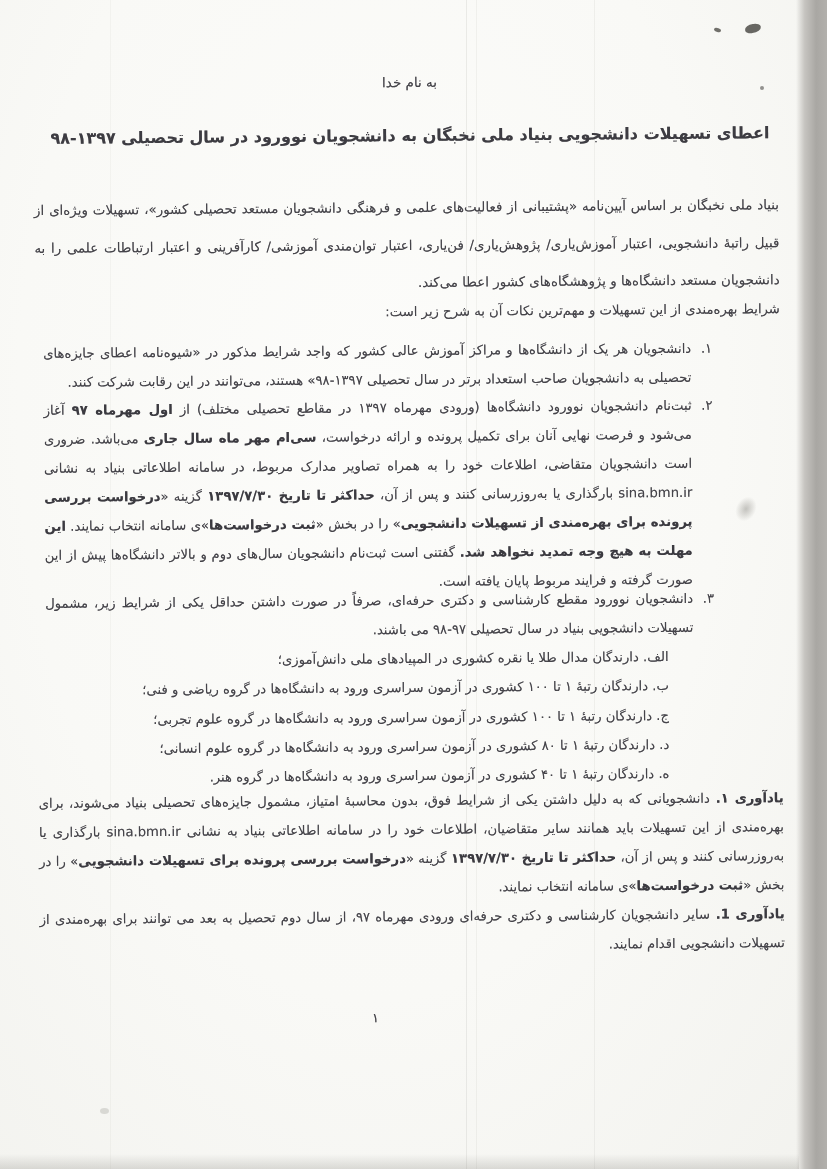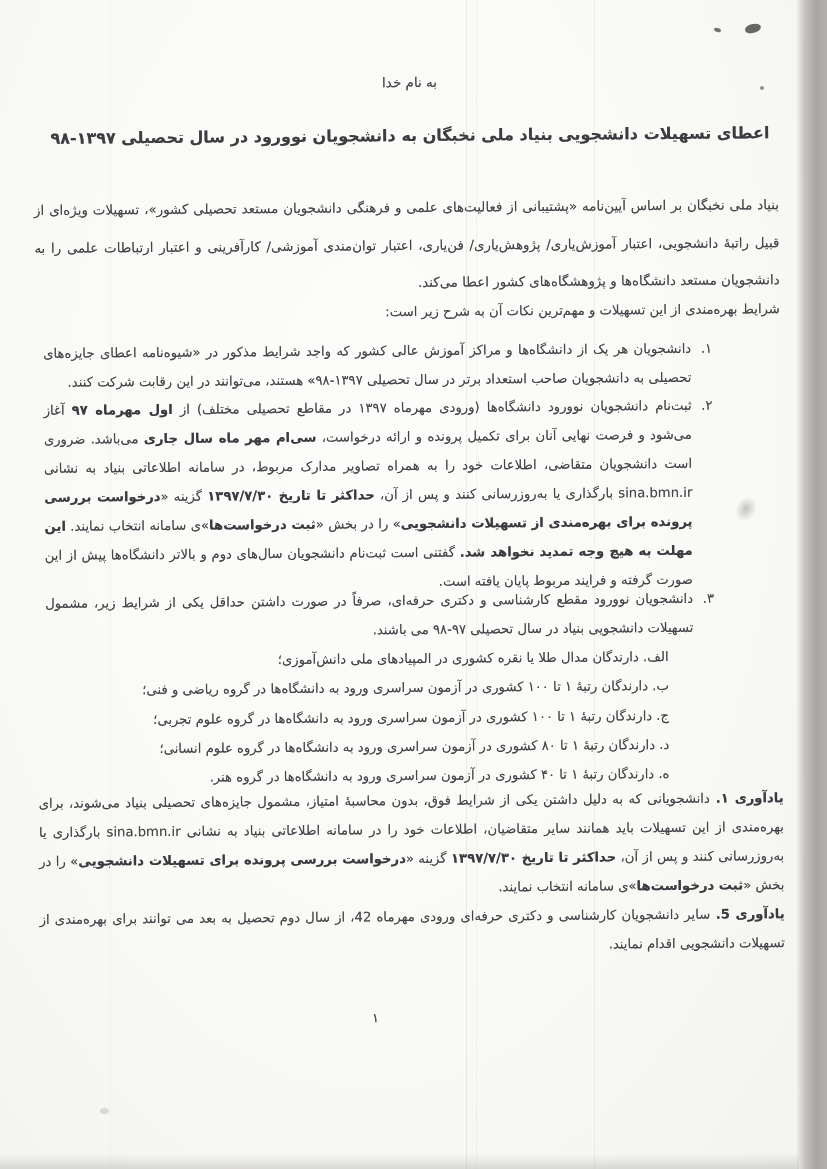--- a/index.html
+++ b/index.html
@@ -99,21 +99,21 @@
 
     <div class="subitems">
       <div>الف. دارندگان مدال طلا یا نقره کشوری در المپیادهای ملی دانش‌آموزی؛</div>
       <div>ب. دارندگان رتبهٔ ۱ تا ۱۰۰ کشوری در آزمون سراسری ورود به دانشگاه‌ها در گروه ریاضی و فنی؛</div>
       <div>ج. دارندگان رتبهٔ ۱ تا ۱۰۰ کشوری در آزمون سراسری ورود به دانشگاه‌ها در گروه علوم تجربی؛</div>
       <div>د. دارندگان رتبهٔ ۱ تا ۸۰ کشوری در آزمون سراسری ورود به دانشگاه‌ها در گروه علوم انسانی؛</div>
       <div>ه. دارندگان رتبهٔ ۱ تا ۴۰ کشوری در آزمون سراسری ورود به دانشگاه‌ها در گروه هنر.</div>
     </div>
 
     <div class="note n1"><span class="b">یادآوری ۱. </span><span>دانشجویانی که به دلیل داشتن یکی از شرایط فوق، بدون محاسبهٔ امتیاز، مشمول جایزه‌های تحصیلی بنیاد می‌شوند، برای بهره‌مندی از این تسهیلات باید همانند سایر متقاضیان، اطلاعات خود را در سامانه اطلاعاتی بنیاد به نشانی sina.bmn.ir بارگذاری یا به‌روزرسانی کنند و پس از آن، </span><span class="b">حداکثر تا تاریخ ۱۳۹۷/۷/۳۰</span><span> گزینه «</span><span class="b">درخواست بررسی پرونده برای تسهیلات دانشجویی</span><span>» را در بخش «</span><span class="b">ثبت درخواست‌ها</span><span>»ی سامانه انتخاب نمایند.</span></div>
-    <div class="note n2"><span class="b">یادآوری 5. </span><span>سایر دانشجویان کارشناسی و دکتری حرفه‌ای ورودی مهرماه 42، از سال دوم تحصیل به بعد می توانند برای بهره‌مندی از تسهیلات دانشجویی اقدام نمایند.</span></div>
+    <div class="note n2"><span class="b">یادآوری 1. </span><span>سایر دانشجویان کارشناسی و دکتری حرفه‌ای ورودی مهرماه ۹۷، از سال دوم تحصیل به بعد می توانند برای بهره‌مندی از تسهیلات دانشجویی اقدام نمایند.</span></div>
 
     <div class="pagenum">۱</div>
   </div>
 
   <div class="smudge"></div>
   <div class="speck s1"></div>
   <div class="speck s2"></div>
   <div class="speck s3"></div>
   <div class="speck s4"></div>
   <div class="edge-right"></div>

